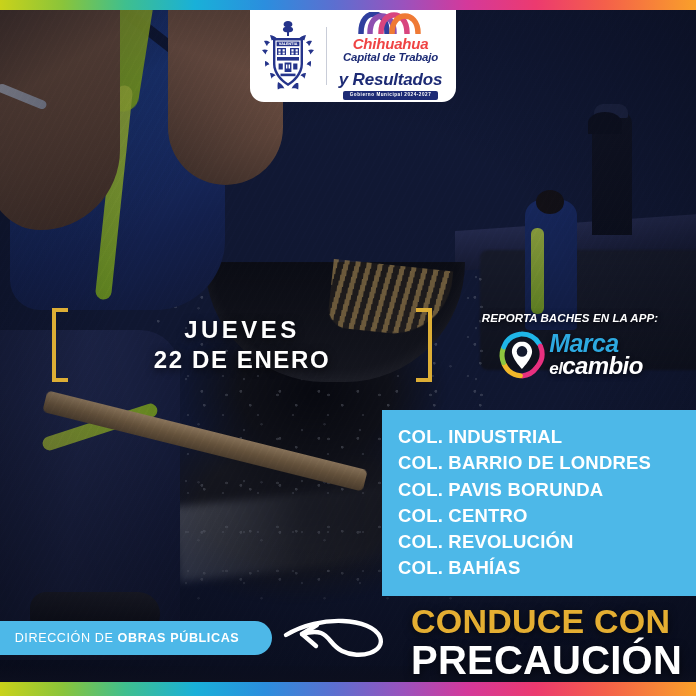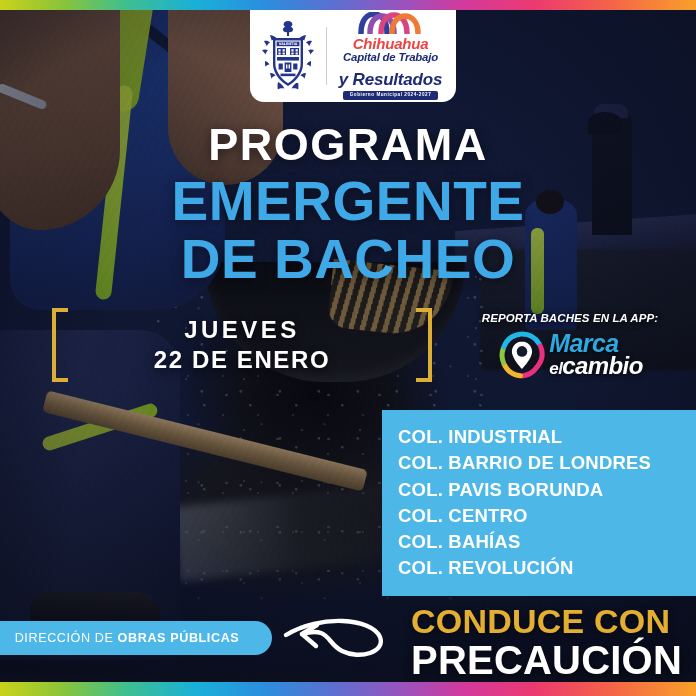--- a/index.html
+++ b/index.html
@@ -344,25 +344,20 @@
         <path d="M23 21 C23 8, 30 3, 36 3 C42 3, 49 8, 49 21" stroke="#d8457f" stroke-width="5.5" fill="none" stroke-linecap="round"></path>
         <path d="M34 21 C34 9, 41 4, 47 4 C53 4, 60 9, 60 21" stroke="#ef7a35" stroke-width="5.5" fill="none" stroke-linecap="round"></path>
       </svg>
       <div class="l-chih">Chihuahua</div>
       <div class="l-cap">Capital de Trabajo</div>
       <div class="l-res">y Resultados</div>
       <div class="l-gob">Gobierno Municipal 2024-2027</div>
     </div>
   </div>
 
-  <div class="heading">
-    <div class="h-programa">PROGRAMA</div>
-    <div class="h-emerg">EMERGENTE</div>
-    <div class="h-bacheo">DE BACHEO</div>
-  </div>
 
   <div class="date-wrap">
     <div class="brk l"></div>
     <div class="date-txt">
       <div class="d-dia">JUEVES</div>
       <div class="d-fecha">22 DE ENERO</div>
     </div>
     <div class="brk r"></div>
   </div>
 
@@ -384,22 +379,22 @@
         <span class="w-cambio"><span class="w-el">el</span><span>cambio</span></span>
       </div>
     </div>
   </div>
 
   <div class="colonias">
     <div class="col-item">COL. INDUSTRIAL</div>
     <div class="col-item">COL. BARRIO DE LONDRES</div>
     <div class="col-item">COL. PAVIS BORUNDA</div>
     <div class="col-item">COL. CENTRO</div>
+    <div class="col-item">COL. REVOLUCIÓN</div>
     <div class="col-item">COL. BAHÍAS</div>
-    <div class="col-item">COL. REVOLUCIÓN</div>
   </div>
 
   <div class="dep-pill">
     <div class="dep-txt"><span>DIRECCIÓN DE </span><b>OBRAS PÚBLICAS</b></div>
   </div>
 
   <svg class="arrow-svg" viewBox="0 0 130 70">
     <path d="M18 31 C52 10, 104 14, 112 33 C118 48, 92 56, 74 47 C58 39, 62 22, 34 30" stroke="#ffffff" stroke-width="4.4" fill="none" stroke-linecap="round"></path>
     <path d="M34 30 L49 21 M34 30 L48 42" stroke="#ffffff" stroke-width="4.4" fill="none" stroke-linecap="round"></path>
   </svg>

